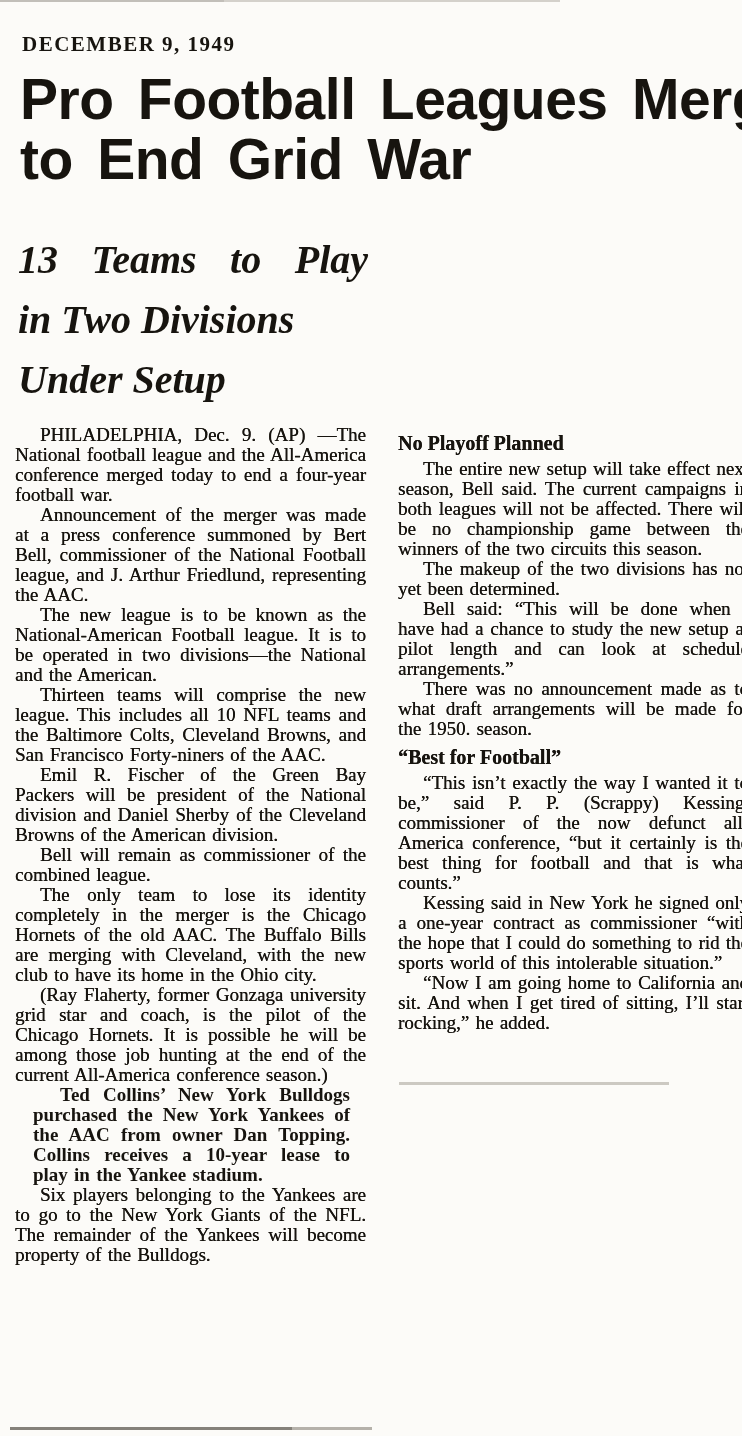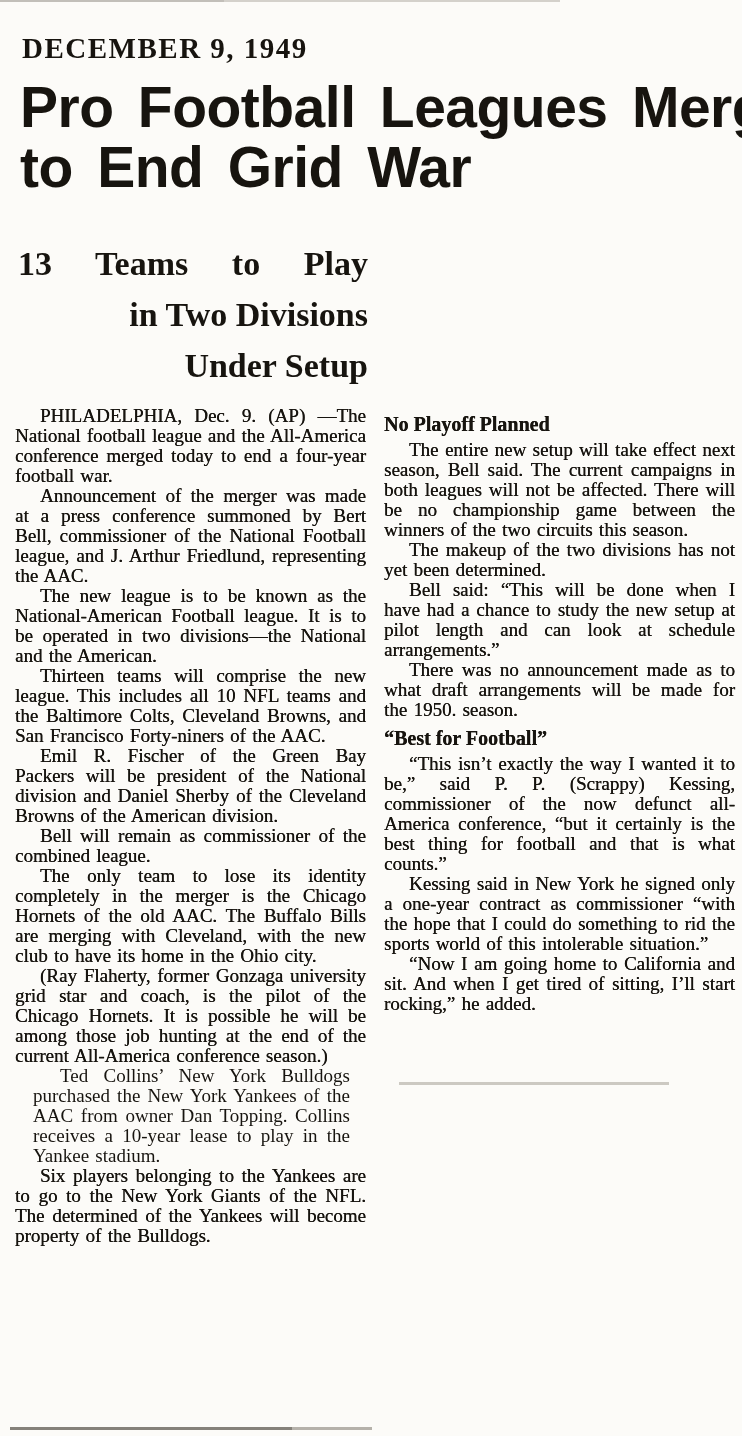--- a/index.html
+++ b/index.html
@@ -14,71 +14,72 @@
     background: #fcfbf8;
     overflow: hidden;
     color: #17140f;
     font-family: "Liberation Serif", serif;
   }
   
   .masthead-date {
     margin: 32px 0 0 22px;
     font-family: "Liberation Serif", serif;
     font-weight: bold;
-    font-size: 29px;
+    font-size: 21px;
     letter-spacing: 1.5px;
     white-space: nowrap;
   }
   .headline {
     margin: 12px 14px 12px 20px;
     font-family: "Liberation Sans", sans-serif;
     font-weight: bold;
     font-size: 57px;
     line-height: 1.06;
     letter-spacing: -0.5px;
     word-spacing: 9px;
   }
   .headline-line { white-space: nowrap; }
   
   .subheadline {
     margin: 40px 0 0 18px;
     width: 350px;
     font-family: "Liberation Serif", serif;
     font-weight: bold;
-    font-size: 34px;
+    font-style: italic;
+    font-size: 40px;
     line-height: 1.5;
   }
   .sub-line-justify {
     text-align: justify;
     text-align-last: justify;
     word-spacing: 4px;
   }
-  .sub-line-center { text-align: right; }
+  .sub-line-center { text-align: left; }
   
   .columns {
     display: flex;
-    gap: 18px;
+    gap: 32px;
     margin: 15px 12px 0 15px;
   }
   .col {
     width: 351px;
     flex: 0 0 351px;
   }
   .para {
     margin: 0;
     font-size: 19px;
     line-height: 20px;
     text-align: justify;
     text-indent: 25px;
     word-spacing: 1.5px;
     text-shadow: 0.25px 0 0 currentColor;
     hyphens: none;
   }
   .para.bold-inset {
-    font-weight: normal;
+    font-weight: bold;
     margin-left: 18px;
     margin-right: 16px;
     text-indent: 27px;
     text-shadow: none;
   }
   .subhead {
     margin: 7px 0 5px 0;
     font-size: 20px;
     line-height: 22px;
     font-weight: bold;
@@ -130,21 +131,21 @@
     <div class="col">
         <p class="para opening">PHILADELPHIA, Dec. 9. (AP) —The National football league and the All-America conference merged today to end a four-year football war.</p>
         <p class="para">Announcement of the merger was made at a press conference summoned by Bert Bell, commissioner of the National Football league, and J. Arthur Friedlund, representing the AAC.</p>
         <p class="para">The new league is to be known as the National-American Football league. It is to be operated in two divisions—the National and the American.</p>
         <p class="para">Thirteen teams will comprise the new league. This includes all 10 NFL teams and the Baltimore Colts, Cleveland Browns, and San Francisco Forty-niners of the AAC.</p>
         <p class="para">Emil R. Fischer of the Green Bay Packers will be president of the National division and Daniel Sherby of the Cleveland Browns of the American division.</p>
         <p class="para">Bell will remain as commissioner of the combined league.</p>
         <p class="para">The only team to lose its identity completely in the merger is the Chicago Hornets of the old AAC. The Buffalo Bills are merging with Cleveland, with the new club to have its home in the Ohio city.</p>
         <p class="para">(Ray Flaherty, former Gonzaga university grid star and coach, is the pilot of the Chicago Hornets. It is possible he will be among those job hunting at the end of the current All-America conference season.)</p>
         <p class="para bold-inset">Ted Collins’ New York Bulldogs purchased the New York Yankees of the AAC from owner Dan Topping. Collins receives a 10-year lease to play in the Yankee stadium.</p>
-        <p class="para">Six players belonging to the Yankees are to go to the New York Giants of the NFL. The determined of the Yankees will become property of the Bulldogs.</p>
+        <p class="para">Six players belonging to the Yankees are to go to the New York Giants of the NFL. The remainder of the Yankees will become property of the Bulldogs.</p>
       </div>
     <div class="col">
         <h3 class="subhead">No Playoff Planned</h3>
         <p class="para">The entire new setup will take effect next season, Bell said. The current campaigns in both leagues will not be affected. There will be no championship game between the winners of the two circuits this season.</p>
         <p class="para">The makeup of the two divisions has not yet been determined.</p>
         <p class="para">Bell said: “This will be done when I have had a chance to study the new setup at pilot length and can look at schedule arrangements.”</p>
         <p class="para">There was no announcement made as to what draft arrangements will be made for the 1950. season.</p>
         <h3 class="subhead">“Best for Football”</h3>
         <p class="para">“This isn’t exactly the way I wanted it to be,” said P. P. (Scrappy) Kessing, commissioner of the now defunct all-America conference, “but it certainly is the best thing for football and that is what counts.”</p>
         <p class="para">Kessing said in New York he signed only a one-year contract as commissioner “with the hope that I could do something to rid the sports world of this intolerable situation.”</p>

